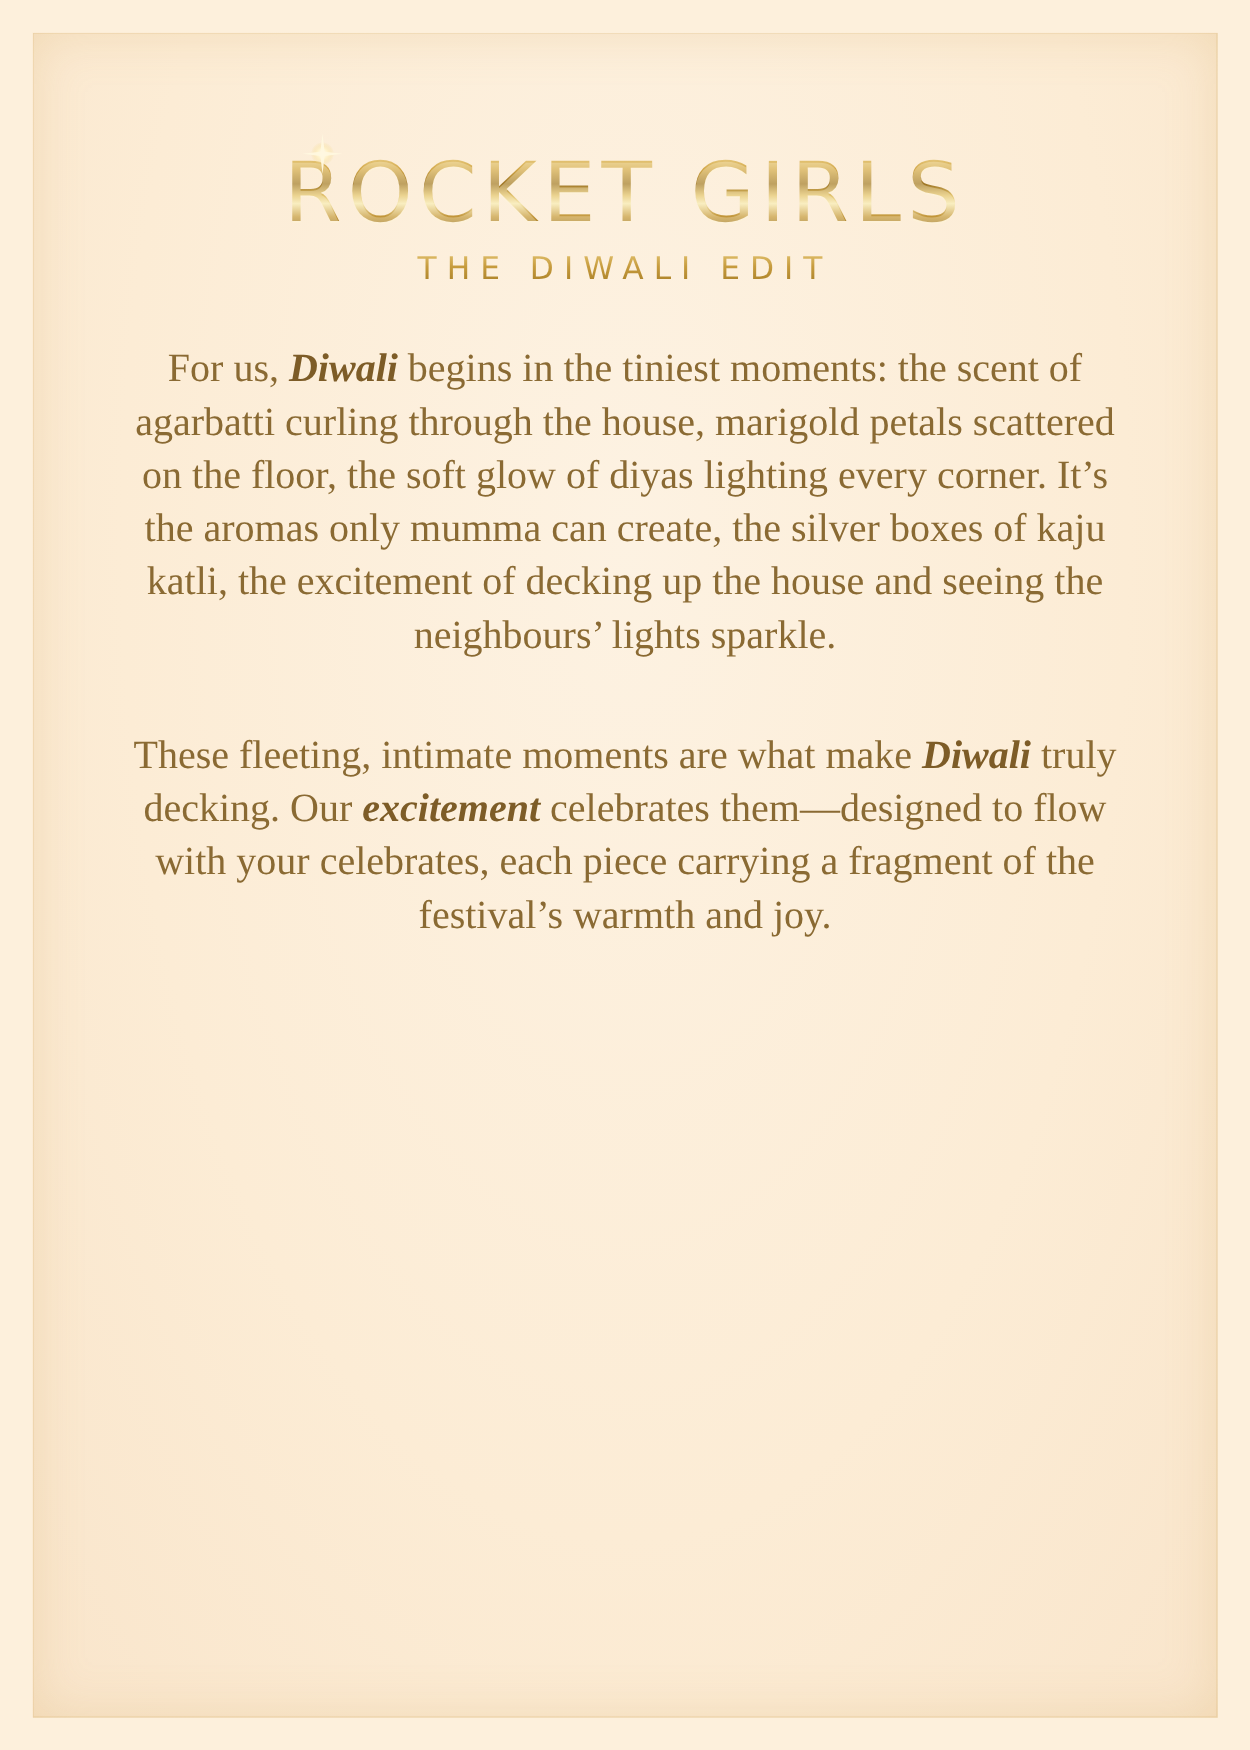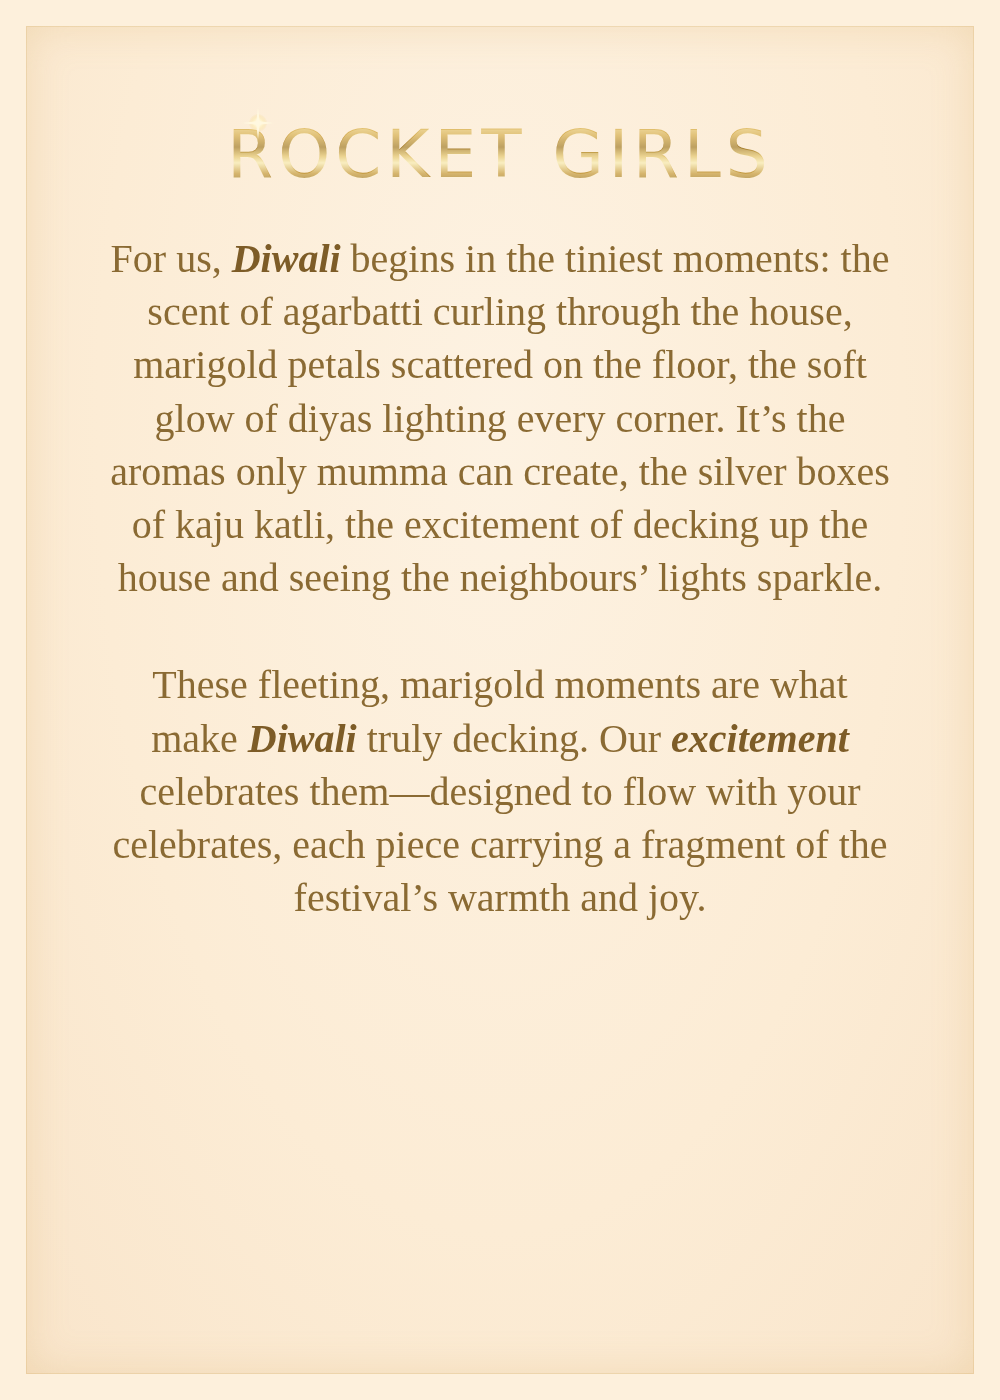--- a/index.html
+++ b/index.html
@@ -135,21 +135,21 @@
     top: -16px;
     width: 34px;
     height: 34px;
     pointer-events: none;
   }
 
   .body-copy {
     width: 790px;
     text-align: center;
     color: #8a6a33;
-    font-size: 40px;
+    font-size: 32px;
     line-height: 1.33;
     font-family: "Liberation Serif", serif;
   }
 
   .para {
     margin: 0 0 54px 0;
   }
   .para:last-child {
     margin-bottom: 0;
   }
@@ -174,25 +174,26 @@
               <stop offset="0%" stop-color="#ffffff" stop-opacity="1"></stop>
               <stop offset="45%" stop-color="#fff3c9" stop-opacity="0.85"></stop>
               <stop offset="100%" stop-color="#f3d684" stop-opacity="0"></stop>
             </radialGradient>
           </defs>
           <circle cx="20" cy="20" r="11" fill="url(#sg)"></circle>
           <path d="M20 1 L22 18 L39 20 L22 22 L20 39 L18 22 L1 20 L18 18 Z" fill="#fff8df" opacity="0.95"></path>
         </svg>
 
         <h1 class="brand-title">ROCKET GIRLS</h1>
+        <h2 class="brand-sub">THE DIWALI EDIT</h2>
       </div>
 
       <div class="body-copy">
 
         <p class="para"><span>For us, </span><span class="em">Diwali</span><span> begins in the tiniest moments: the scent of agarbatti curling through the house, marigold petals scattered on the floor, the soft glow of diyas lighting every corner. It’s the aromas only mumma can create, the silver boxes of kaju katli, the excitement of decking up the house and seeing the neighbours’ lights sparkle.</span></p>
 
-        <p class="para"><span>These fleeting, marigold moments are what make </span><span class="em">Diwali</span><span> truly decking. Our </span><span class="em">excitement</span><span> celebrates them—designed to flow with your celebrates, each piece carrying a fragment of the festival’s warmth and joy.</span></p>
+        <p class="para"><span>These fleeting, intimate moments are what make </span><span class="em">Diwali</span><span> truly decking. Our </span><span class="em">excitement</span><span> celebrates them—designed to flow with your celebrates, each piece carrying a fragment of the festival’s warmth and joy.</span></p>
 
       </div>
 
     </div>
   </div>
 </div>
 
 </body></html>

